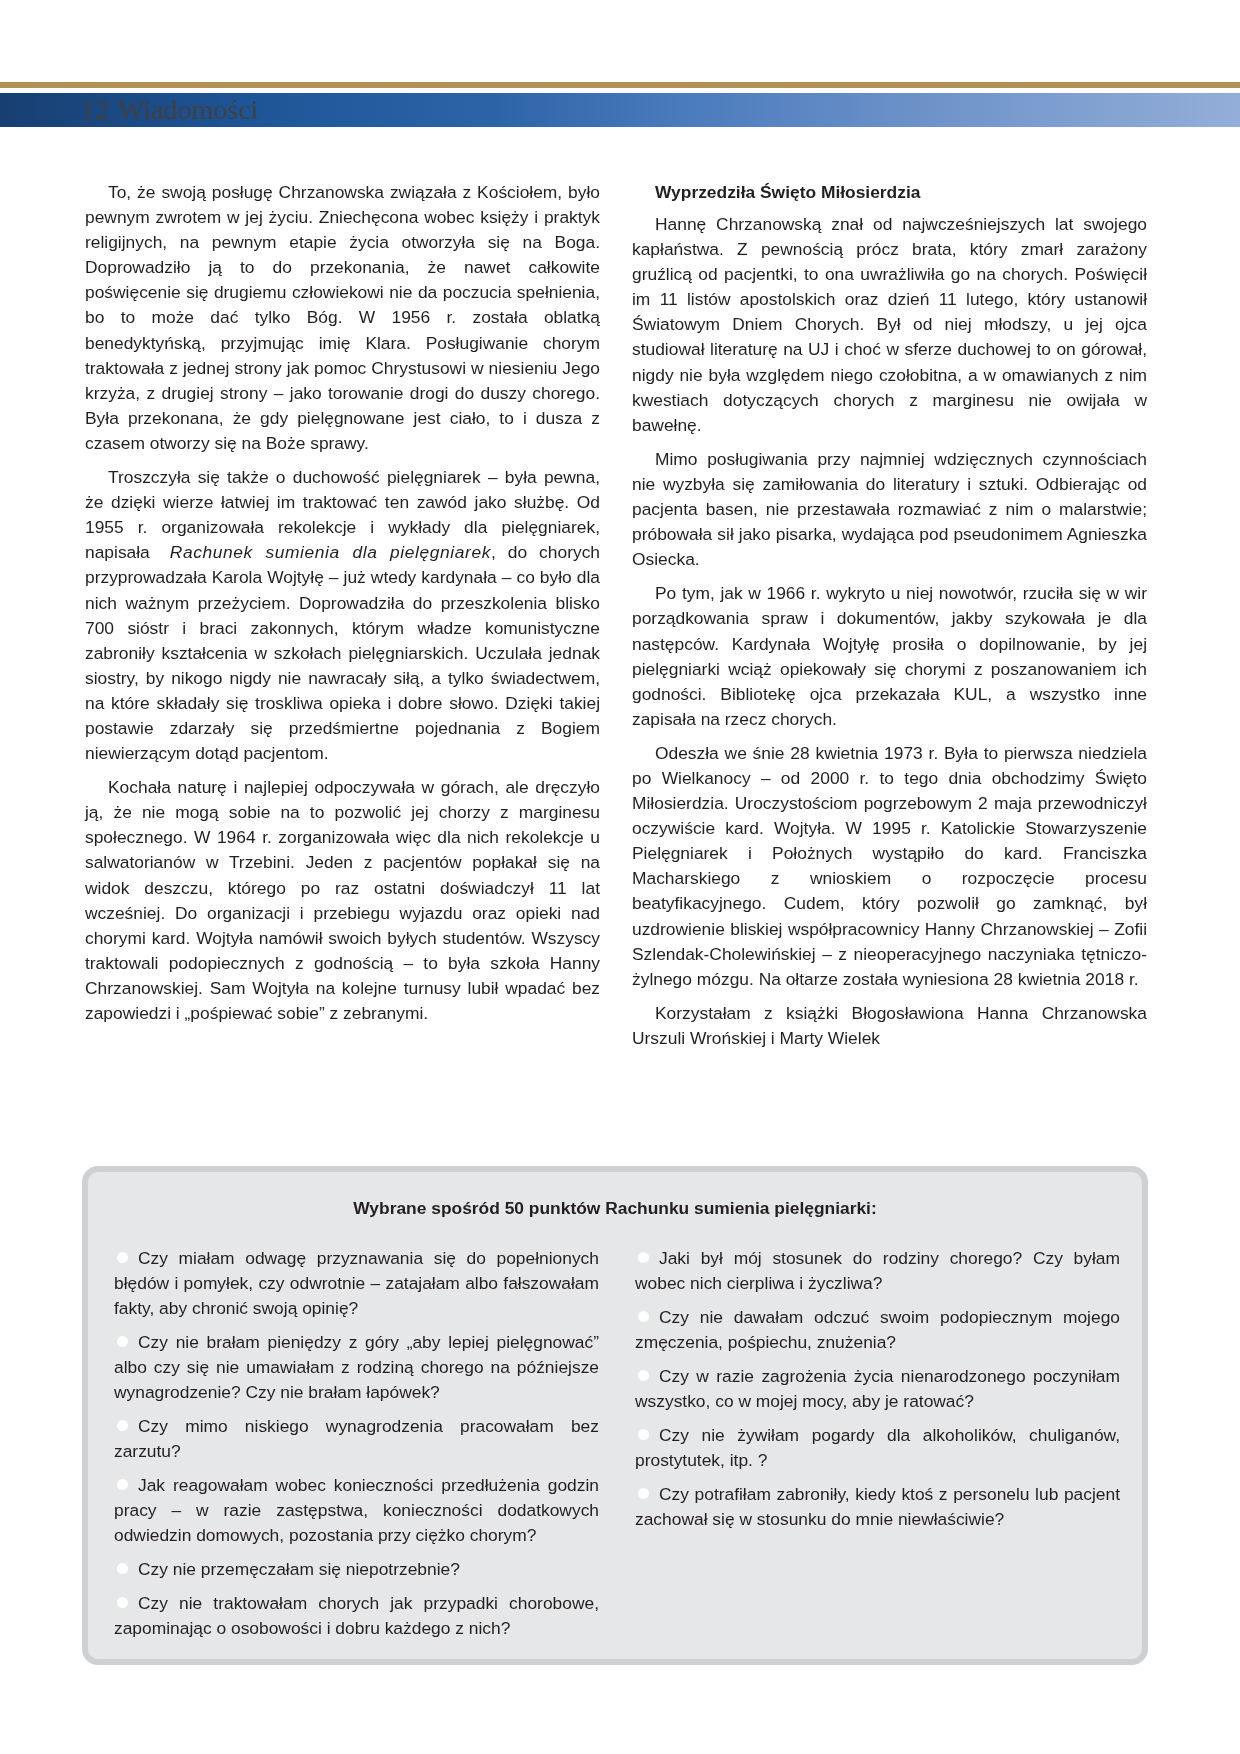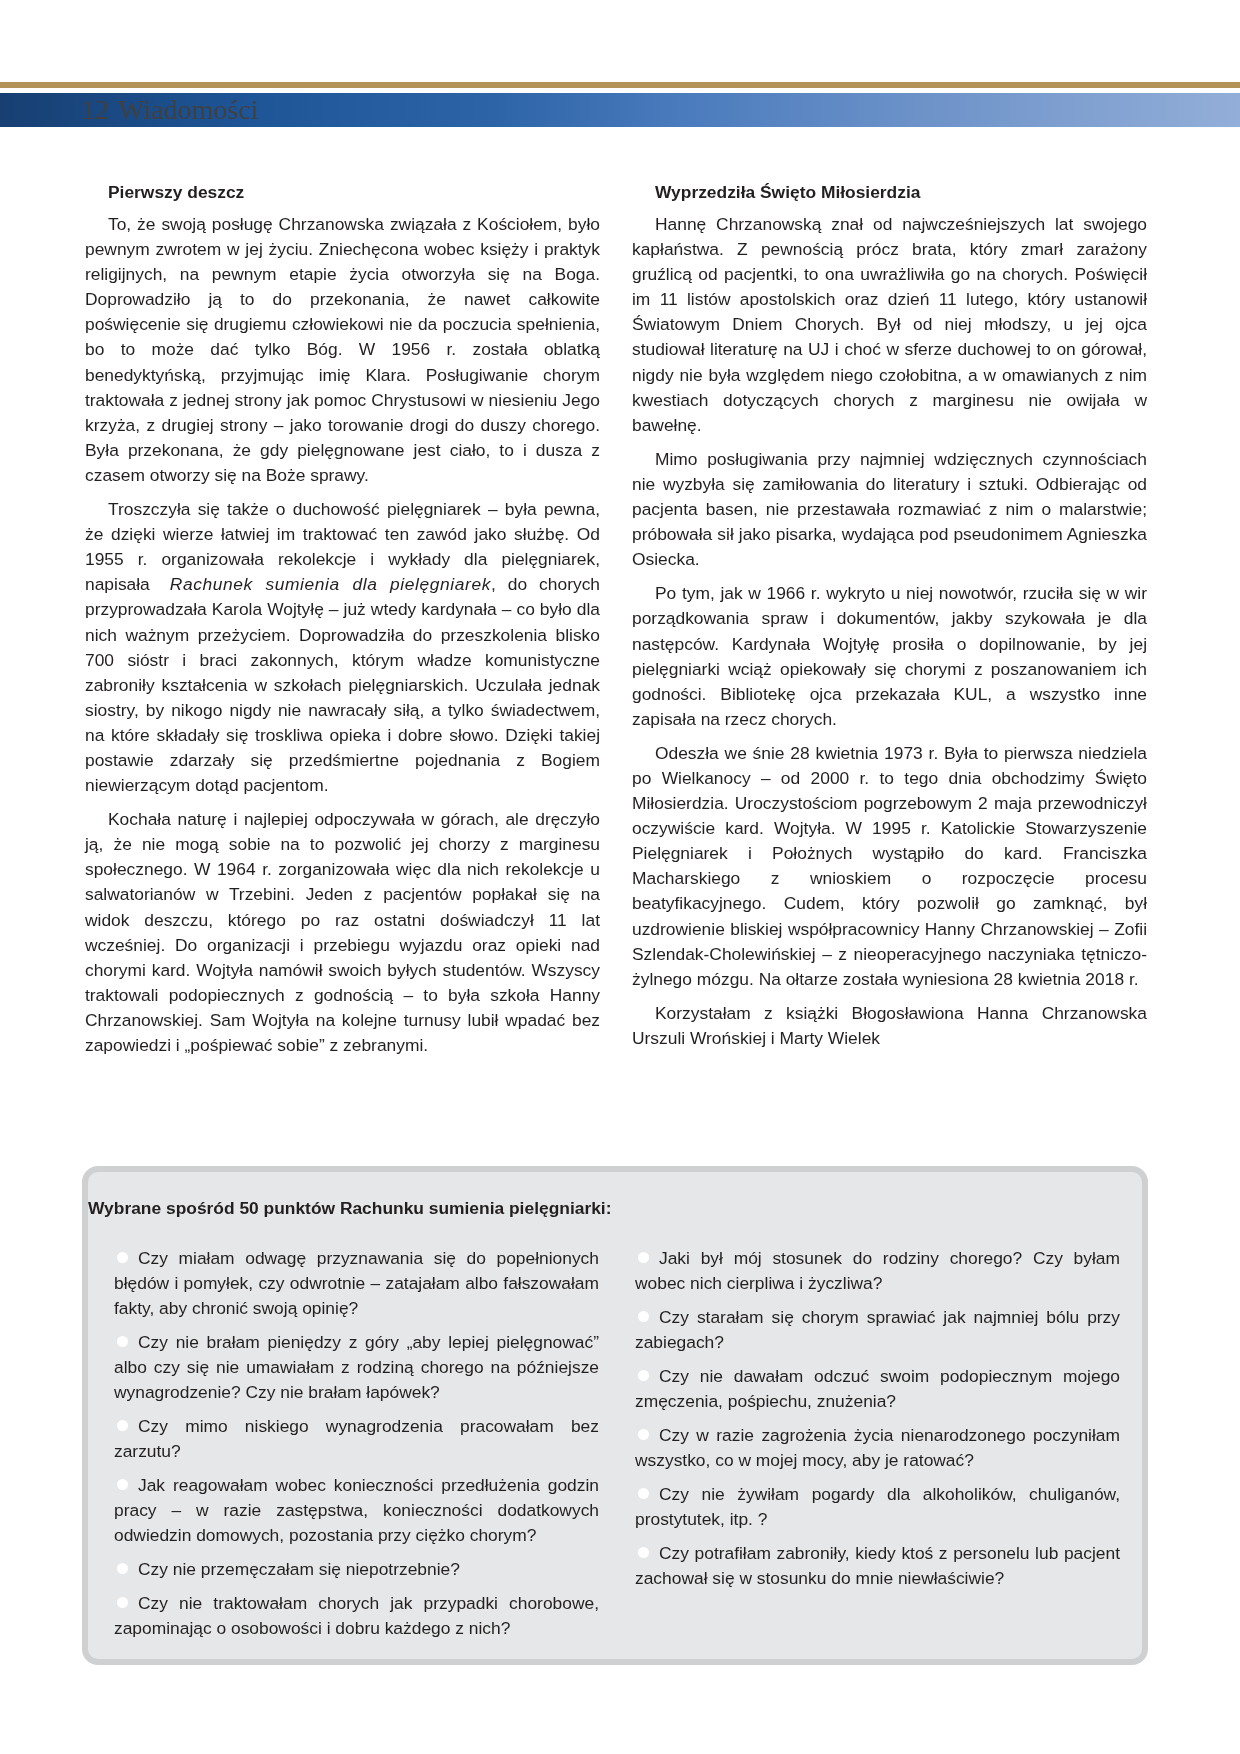--- a/index.html
+++ b/index.html
@@ -32,21 +32,21 @@
       margin: 0 0 7px 0; font-size: 17.4px; font-weight: bold; line-height: 25px;
       padding-left: 23px;
     }
     .col p { margin: 0 0 9px 0; text-indent: 23px; }
     .col p em { font-style: italic; letter-spacing: 0.6px; margin-left: 8px; }
     .box {
       position: absolute; left: 82px; top: 1166px; width: 1054px; height: 487px;
       background: #e6e7e8; border: 6px solid #cfd0d2; border-radius: 16px;
     }
     .box-title {
-      position: absolute; left: 0; right: 0; top: 26px; 
+      position: absolute; left: 0; right: 0; top: 26px; text-align: center;
       font-weight: bold; font-size: 17.4px;
     }
     .box-col {
       position: absolute; top: 66px; width: 485px;
       font-size: 17.4px; line-height: 25px; text-align: justify;
     }
     .box-col-left { left: 26px; }
     .box-col-right { left: 547px; }
     .box-item { margin: 8px 0 9px 0; }
     .bullet {
@@ -57,21 +57,20 @@
 </head>
 <body>
 
 <div class="gold-rule"></div>
 <div class="header-band"></div>
 <div class="header-label">
   <span class="page-num">12</span><span>Wiadomości</span>
 </div>
 
 <div class="col col-left">
-  <h3>Pierwszy deszcz</h3>
   <p>To, że swoją posługę Chrzanowska związała z Kościołem, było pewnym zwrotem w jej życiu. Zniechęcona wobec księży i praktyk religijnych, na pewnym etapie życia otworzyła się na Boga. Doprowadziło ją to do przekonania, że nawet całkowite poświęcenie się drugiemu człowiekowi nie da poczucia spełnienia, bo to może dać tylko Bóg. W 1956 r. została oblatką benedyktyńską, przyjmując imię Klara. Posługiwanie chorym traktowała z jednej strony jak pomoc Chrystusowi w niesieniu Jego krzyża, z drugiej strony – jako torowanie drogi do duszy chorego. Była przekonana, że gdy pielęgnowane jest ciało, to i dusza z czasem otworzy się na Boże sprawy.</p>
   <p><span>Troszczyła się także o duchowość pielęgniarek – była pewna, że dzięki wierze łatwiej im traktować ten zawód jako służbę. Od 1955 r. organizowała rekolekcje i wykłady dla pielęgniarek, napisała </span><em>Rachunek sumienia dla pielęgniarek</em><span>, do chorych przyprowadzała Karola Wojtyłę – już wtedy kardynała – co było dla nich ważnym przeżyciem. Doprowadziła do przeszkolenia blisko 700 sióstr i braci zakonnych, którym władze komunistyczne zabroniły kształcenia w szkołach pielęgniarskich. Uczulała jednak siostry, by nikogo nigdy nie nawracały siłą, a tylko świadectwem, na które składały się troskliwa opieka i dobre słowo. Dzięki takiej postawie zdarzały się przedśmiertne pojednania z Bogiem niewierzącym dotąd pacjentom.</span></p>
   <p>Kochała naturę i najlepiej odpoczywała w górach, ale dręczyło ją, że nie mogą sobie na to pozwolić jej chorzy z marginesu społecznego. W 1964 r. zorganizowała więc dla nich rekolekcje u salwatorianów w Trzebini. Jeden z pacjentów popłakał się na widok deszczu, którego po raz ostatni doświadczył 11 lat wcześniej. Do organizacji i przebiegu wyjazdu oraz opieki nad chorymi kard. Wojtyła namówił swoich byłych studentów. Wszyscy traktowali podopiecznych z godnością – to była szkoła Hanny Chrzanowskiej. Sam Wojtyła na kolejne turnusy lubił wpadać bez zapowiedzi i „pośpiewać sobie” z zebranymi.</p>
 </div>
 
 <div class="col col-right">
   <h3>Wyprzedziła Święto Miłosierdzia</h3>
   <p>Hannę Chrzanowską znał od najwcześniejszych lat swojego kapłaństwa. Z pewnością prócz brata, który zmarł zarażony gruźlicą od pacjentki, to ona uwrażliwiła go na chorych. Poświęcił im 11 listów apostolskich oraz dzień 11 lutego, który ustanowił Światowym Dniem Chorych. Był od niej młodszy, u jej ojca studiował literaturę na UJ i choć w sferze duchowej to on górował, nigdy nie była względem niego czołobitna, a w omawianych z nim kwestiach dotyczących chorych z marginesu nie owijała w bawełnę.</p>
   <p>Mimo posługiwania przy najmniej wdzięcznych czynnościach nie wyzbyła się zamiłowania do literatury i sztuki. Odbierając od pacjenta basen, nie przestawała rozmawiać z nim o malarstwie; próbowała sił jako pisarka, wydająca pod pseudonimem Agnieszka Osiecka.</p>
   <p>Po tym, jak w 1966 r. wykryto u niej nowotwór, rzuciła się w wir porządkowania spraw i dokumentów, jakby szykowała je dla następców. Kardynała Wojtyłę prosiła o dopilnowanie, by jej pielęgniarki wciąż opiekowały się chorymi z poszanowaniem ich godności. Bibliotekę ojca przekazała KUL, a wszystko inne zapisała na rzecz chorych.</p>
@@ -84,19 +83,18 @@
   <div class="box-col box-col-left">
     <div class="box-item"><span class="bullet"></span><span>Czy miałam odwagę przyznawania się do popełnionych błędów i pomyłek, czy odwrotnie – zatajałam albo fałszowałam fakty, aby chronić swoją opinię?</span></div>
     <div class="box-item"><span class="bullet"></span><span>Czy nie brałam pieniędzy z góry „aby lepiej pielęgnować” albo czy się nie umawiałam z rodziną chorego na późniejsze wynagrodzenie? Czy nie brałam łapówek?</span></div>
     <div class="box-item"><span class="bullet"></span><span>Czy mimo niskiego wynagrodzenia pracowałam bez zarzutu?</span></div>
     <div class="box-item"><span class="bullet"></span><span>Jak reagowałam wobec konieczności przedłużenia godzin pracy – w razie zastępstwa, konieczności dodatkowych odwiedzin domowych, pozostania przy ciężko chorym?</span></div>
     <div class="box-item"><span class="bullet"></span><span>Czy nie przemęczałam się niepotrzebnie?</span></div>
     <div class="box-item"><span class="bullet"></span><span>Czy nie traktowałam chorych jak przypadki chorobowe, zapominając o osobowości i dobru każdego z nich?</span></div>
   </div>
   <div class="box-col box-col-right">
     <div class="box-item"><span class="bullet"></span><span>Jaki był mój stosunek do rodziny chorego? Czy byłam wobec nich cierpliwa i życzliwa?</span></div>
-    <div class="box-item"><span class="bullet"></span><span>Czy starałam się chorym sprawiać jak najmniej bólu przy zabiegach?</span></div>
     <div class="box-item"><span class="bullet"></span><span>Czy nie dawałam odczuć swoim podopiecznym mojego zmęczenia, pośpiechu, znużenia?</span></div>
     <div class="box-item"><span class="bullet"></span><span>Czy w razie zagrożenia życia nienarodzonego poczyniłam wszystko, co w mojej mocy, aby je ratować?</span></div>
     <div class="box-item"><span class="bullet"></span><span>Czy nie żywiłam pogardy dla alkoholików, chuliganów, prostytutek, itp. ?</span></div>
     <div class="box-item"><span class="bullet"></span><span>Czy potrafiłam zabroniły, kiedy ktoś z personelu lub pacjent zachował się w stosunku do mnie niewłaściwie?</span></div>
   </div>
 </div>
 
 </body></html>

